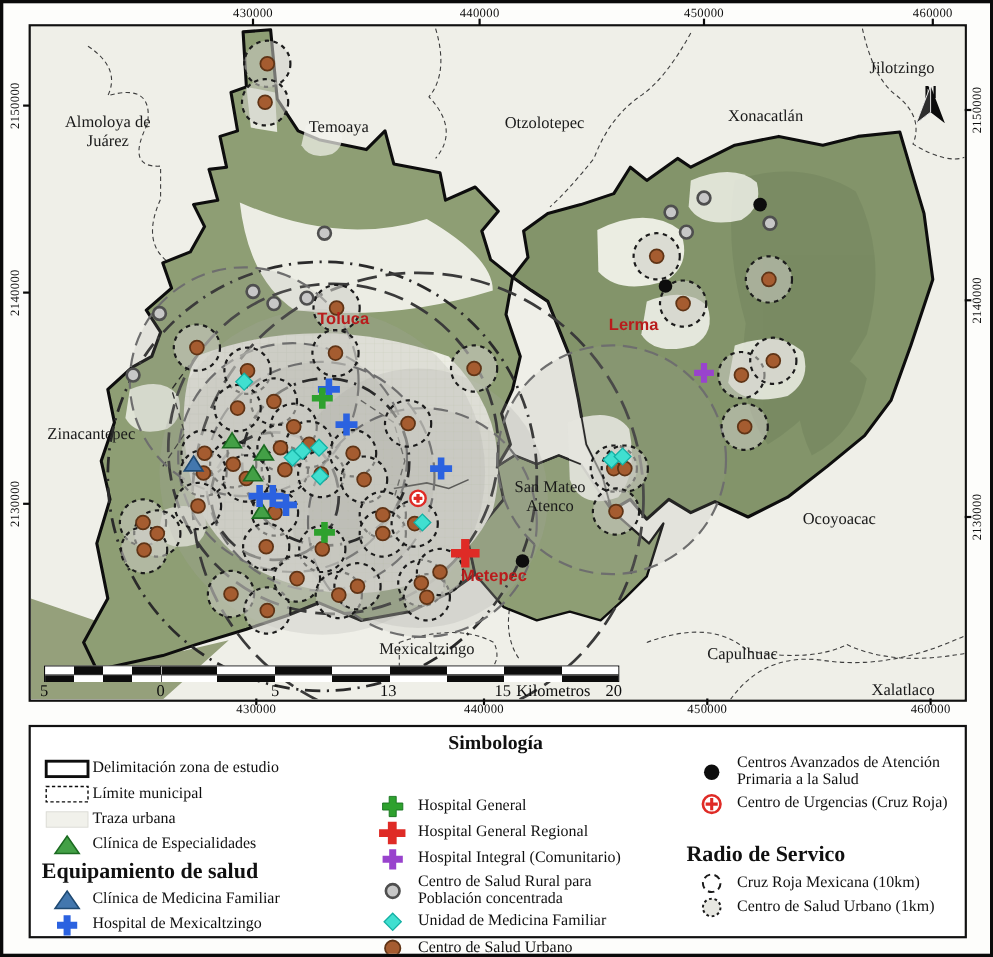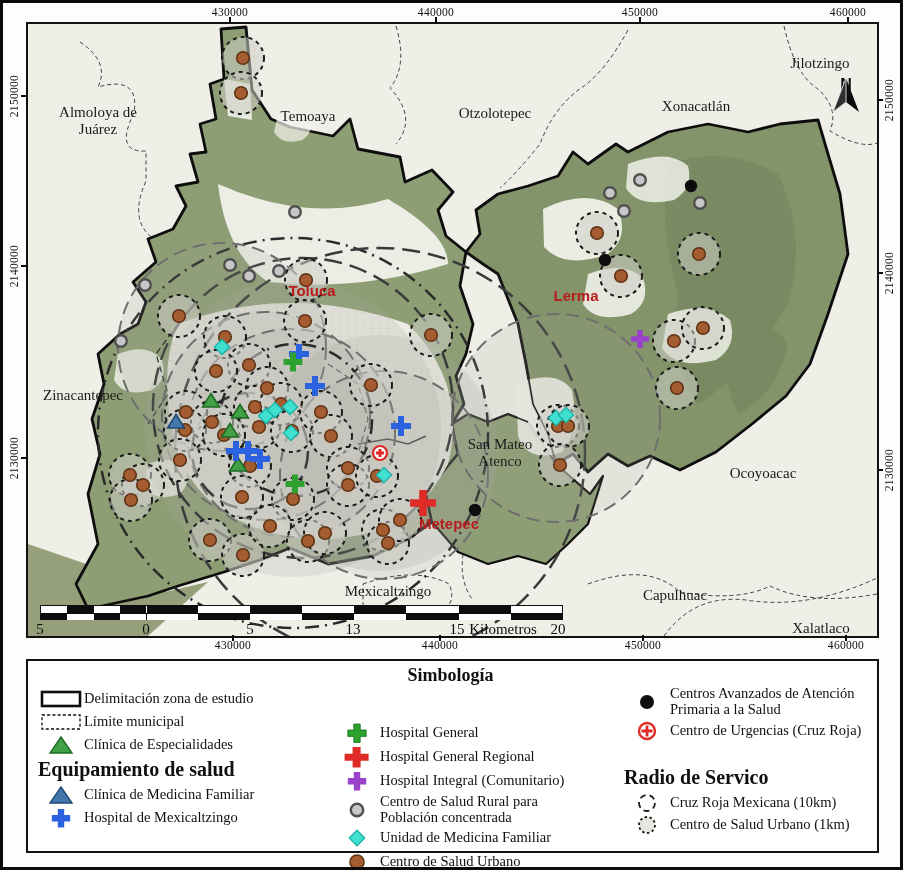--- a/index.html
+++ b/index.html
@@ -351,20 +351,28 @@
       <div class="lrow">
         <span class="licon">
           <svg width="44" height="20">
               <rect x="3" y="3" width="38" height="14" fill="#ffffff" stroke="#0d0d0d" stroke-width="1.3" stroke-dasharray="3 2.2"></rect>
             </svg>
         </span>
         <span class="ltext">Límite municipal</span>
       </div>
       <div class="lrow">
         <span class="licon">
+          <svg width="44" height="20">
+              <rect x="3" y="3" width="38" height="14" fill="#F1F1EB" stroke="#D8D8D2" stroke-width="0.8"></rect>
+            </svg>
+        </span>
+        <span class="ltext">Traza urbana</span>
+      </div>
+      <div class="lrow">
+        <span class="licon">
           <svg width="26" height="20">
               <path d="M13,2 L24,18 H2 Z" stroke="#1C6B22" stroke-width="1.4" fill="#43A046"></path>
             </svg>
         </span>
         <span class="ltext">Clínica de Especialidades</span>
       </div>
       <div class="lrow" style="height:27px">
         <span class="lheader">Equipamiento de salud</span>
       </div>
       <div class="lrow">

